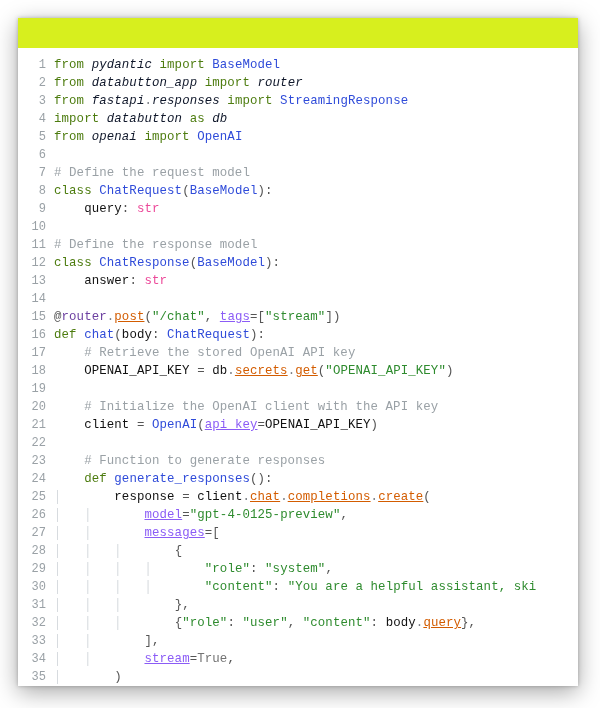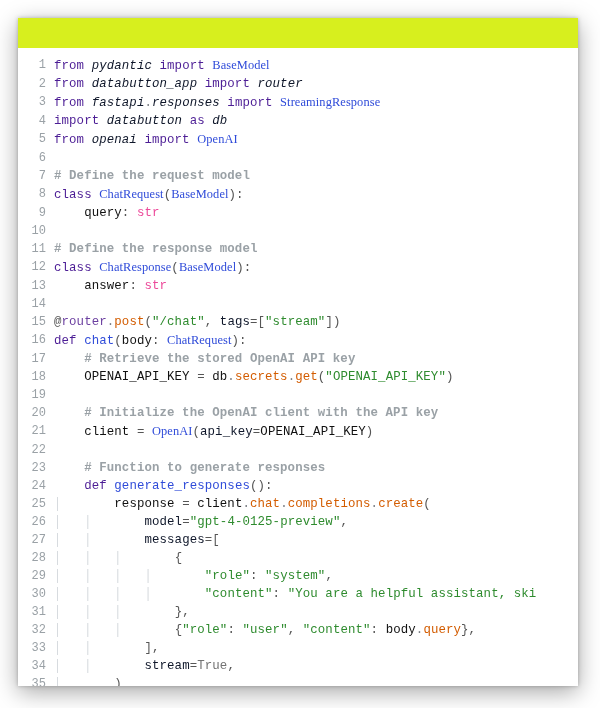--- a/index.html
+++ b/index.html
@@ -49,31 +49,31 @@
     flex: 1;
     color: #111;
     min-width: 0;
     overflow: hidden;
   }
   .indent-guide {
     color: #d2d7db;
     font-weight: 300;
   }
   
-  .kw   { color: #4c1d95; }     
+  .kw   { color: #4d7c0f; }     
   .mod  { color: #0f172a; font-style: italic; }     
   .dot  { color: #7b7f85; }     
-  .cls  { color: #2f4bd9; font-family: Liberation Serif, serif; }     
+  .cls  { color: #2f4bd9; }     
   .fn   { color: #2f4bd9; }     
   .type { color: #ec4899; }     
   .ann  { color: #6b3fa0; }     
-  .attr { color: #d35c00; }     
+  .attr { color: #d35c00; text-decoration: underline; }     
   .str  { color: #2e8b2e; }     
-  .cmt  { color: #9aa1a6; font-style: normal; font-weight: bold; }
-  .param{ color: #0f172a; }     
+  .cmt  { color: #9aa1a6; font-style: normal; }
+  .param{ color: #8b5cf6; text-decoration: underline; }     
   .bool { color: #737373; }
   .plain{ color: #111; }
   .punct{ color: #555; }
 </style>
 </head>
 <body>
 
 <div class="frame">
   <div class="accent-bar" style="background: rgb(215, 239, 30);"></div>
   <div class="code-area" id="code-area"><div class="line"><span class="gutter">1</span><span class="code"><span class="kw">from </span><span class="mod">pydantic</span><span class="kw"> import </span><span class="cls">BaseModel</span></span></div><div class="line"><span class="gutter">2</span><span class="code"><span class="kw">from </span><span class="mod">databutton_app</span><span class="kw"> import </span><span class="mod">router</span></span></div><div class="line"><span class="gutter">3</span><span class="code"><span class="kw">from </span><span class="mod">fastapi</span><span class="dot">.</span><span class="mod">responses</span><span class="kw"> import </span><span class="cls">StreamingResponse</span></span></div><div class="line"><span class="gutter">4</span><span class="code"><span class="kw">import </span><span class="mod">databutton</span><span class="kw"> as </span><span class="mod">db</span></span></div><div class="line"><span class="gutter">5</span><span class="code"><span class="kw">from </span><span class="mod">openai</span><span class="kw"> import </span><span class="cls">OpenAI</span></span></div><div class="line"><span class="gutter">6</span><span class="code">&nbsp;</span></div><div class="line"><span class="gutter">7</span><span class="code"><span class="cmt"># Define the request model</span></span></div><div class="line"><span class="gutter">8</span><span class="code"><span class="kw">class </span><span class="cls">ChatRequest</span><span class="punct">(</span><span class="cls">BaseModel</span><span class="punct">):</span></span></div><div class="line"><span class="gutter">9</span><span class="code">    <span class="plain">query</span><span class="punct">: </span><span class="type">str</span></span></div><div class="line"><span class="gutter">10</span><span class="code">&nbsp;</span></div><div class="line"><span class="gutter">11</span><span class="code"><span class="cmt"># Define the response model</span></span></div><div class="line"><span class="gutter">12</span><span class="code"><span class="kw">class </span><span class="cls">ChatResponse</span><span class="punct">(</span><span class="cls">BaseModel</span><span class="punct">):</span></span></div><div class="line"><span class="gutter">13</span><span class="code">    <span class="plain">answer</span><span class="punct">: </span><span class="type">str</span></span></div><div class="line"><span class="gutter">14</span><span class="code">&nbsp;</span></div><div class="line"><span class="gutter">15</span><span class="code"><span class="punct">@</span><span class="ann">router</span><span class="dot">.</span><span class="attr">post</span><span class="punct">(</span><span class="str">"/chat"</span><span class="punct">, </span><span class="param">tags</span><span class="punct">=[</span><span class="str">"stream"</span><span class="punct">])</span></span></div><div class="line"><span class="gutter">16</span><span class="code"><span class="kw">def </span><span class="fn">chat</span><span class="punct">(</span><span class="plain">body</span><span class="punct">: </span><span class="cls">ChatRequest</span><span class="punct">):</span></span></div><div class="line"><span class="gutter">17</span><span class="code">    <span class="cmt"># Retrieve the stored OpenAI API key</span></span></div><div class="line"><span class="gutter">18</span><span class="code">    <span class="plain">OPENAI_API_KEY</span><span class="punct"> = </span><span class="plain">db</span><span class="dot">.</span><span class="attr">secrets</span><span class="dot">.</span><span class="attr">get</span><span class="punct">(</span><span class="str">"OPENAI_API_KEY"</span><span class="punct">)</span></span></div><div class="line"><span class="gutter">19</span><span class="code">&nbsp;</span></div><div class="line"><span class="gutter">20</span><span class="code">    <span class="cmt"># Initialize the OpenAI client with the API key</span></span></div><div class="line"><span class="gutter">21</span><span class="code">    <span class="plain">client</span><span class="punct"> = </span><span class="cls">OpenAI</span><span class="punct">(</span><span class="param">api_key</span><span class="punct">=</span><span class="plain">OPENAI_API_KEY</span><span class="punct">)</span></span></div><div class="line"><span class="gutter">22</span><span class="code">&nbsp;</span></div><div class="line"><span class="gutter">23</span><span class="code">    <span class="cmt"># Function to generate responses</span></span></div><div class="line"><span class="gutter">24</span><span class="code">    <span class="kw">def </span><span class="fn">generate_responses</span><span class="punct">():</span></span></div><div class="line"><span class="gutter">25</span><span class="code"><span class="indent-guide">│   </span>    <span class="plain">response</span><span class="punct"> = </span><span class="plain">client</span><span class="dot">.</span><span class="attr">chat</span><span class="dot">.</span><span class="attr">completions</span><span class="dot">.</span><span class="attr">create</span><span class="punct">(</span></span></div><div class="line"><span class="gutter">26</span><span class="code"><span class="indent-guide">│   </span><span class="indent-guide">│   </span>    <span class="param">model</span><span class="punct">=</span><span class="str">"gpt-4-0125-preview"</span><span class="punct">,</span></span></div><div class="line"><span class="gutter">27</span><span class="code"><span class="indent-guide">│   </span><span class="indent-guide">│   </span>    <span class="param">messages</span><span class="punct">=[</span></span></div><div class="line"><span class="gutter">28</span><span class="code"><span class="indent-guide">│   </span><span class="indent-guide">│   </span><span class="indent-guide">│   </span>    <span class="punct">{</span></span></div><div class="line"><span class="gutter">29</span><span class="code"><span class="indent-guide">│   </span><span class="indent-guide">│   </span><span class="indent-guide">│   </span><span class="indent-guide">│   </span>    <span class="str">"role"</span><span class="punct">: </span><span class="str">"system"</span><span class="punct">,</span></span></div><div class="line"><span class="gutter">30</span><span class="code"><span class="indent-guide">│   </span><span class="indent-guide">│   </span><span class="indent-guide">│   </span><span class="indent-guide">│   </span>    <span class="str">"content"</span><span class="punct">: </span><span class="str">"You are a helpful assistant, ski</span></span></div><div class="line"><span class="gutter">31</span><span class="code"><span class="indent-guide">│   </span><span class="indent-guide">│   </span><span class="indent-guide">│   </span>    <span class="punct">},</span></span></div><div class="line"><span class="gutter">32</span><span class="code"><span class="indent-guide">│   </span><span class="indent-guide">│   </span><span class="indent-guide">│   </span>    <span class="punct">{</span><span class="str">"role"</span><span class="punct">: </span><span class="str">"user"</span><span class="punct">, </span><span class="str">"content"</span><span class="punct">: </span><span class="plain">body</span><span class="dot">.</span><span class="attr">query</span><span class="punct">},</span></span></div><div class="line"><span class="gutter">33</span><span class="code"><span class="indent-guide">│   </span><span class="indent-guide">│   </span>    <span class="punct">],</span></span></div><div class="line"><span class="gutter">34</span><span class="code"><span class="indent-guide">│   </span><span class="indent-guide">│   </span>    <span class="param">stream</span><span class="punct">=</span><span class="bool">True</span><span class="punct">,</span></span></div><div class="line"><span class="gutter">35</span><span class="code"><span class="indent-guide">│   </span>    <span class="punct">)</span></span></div></div>

